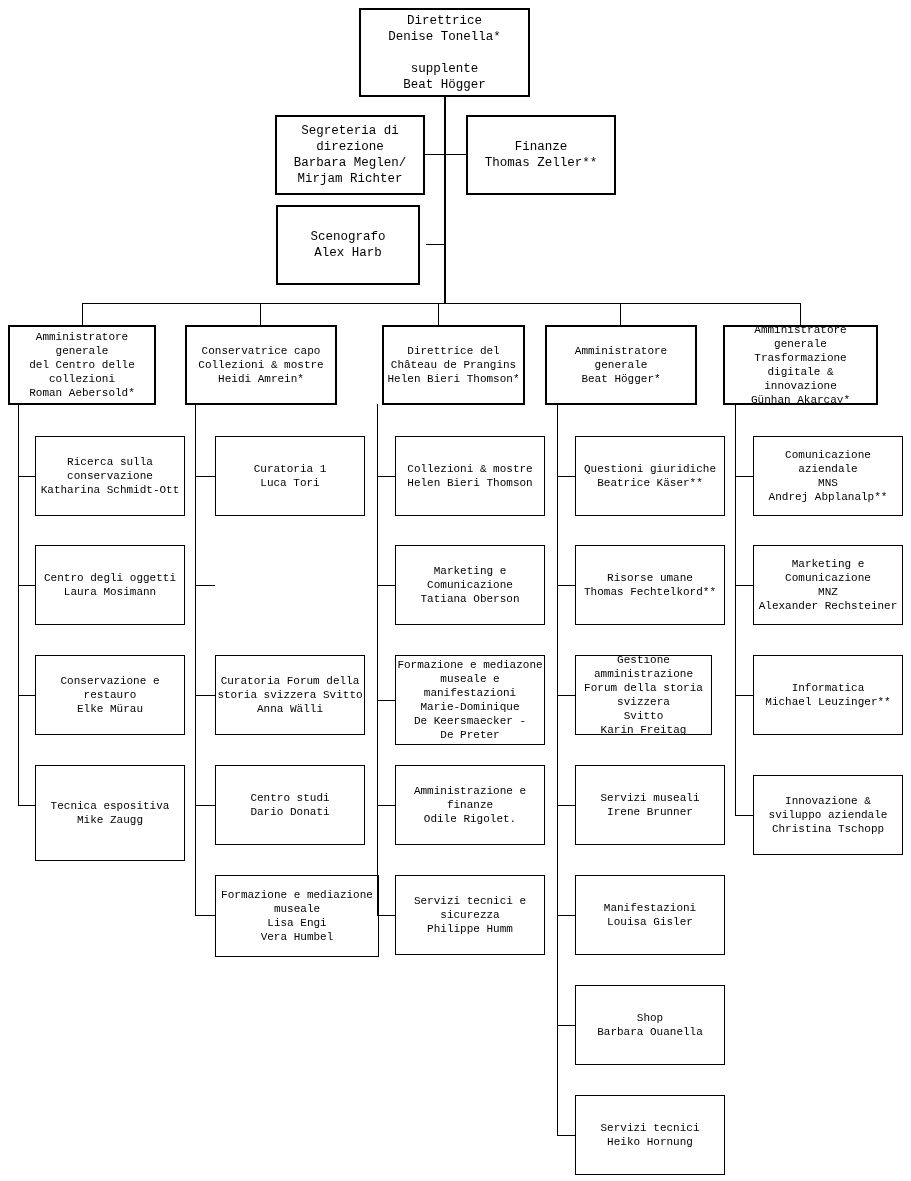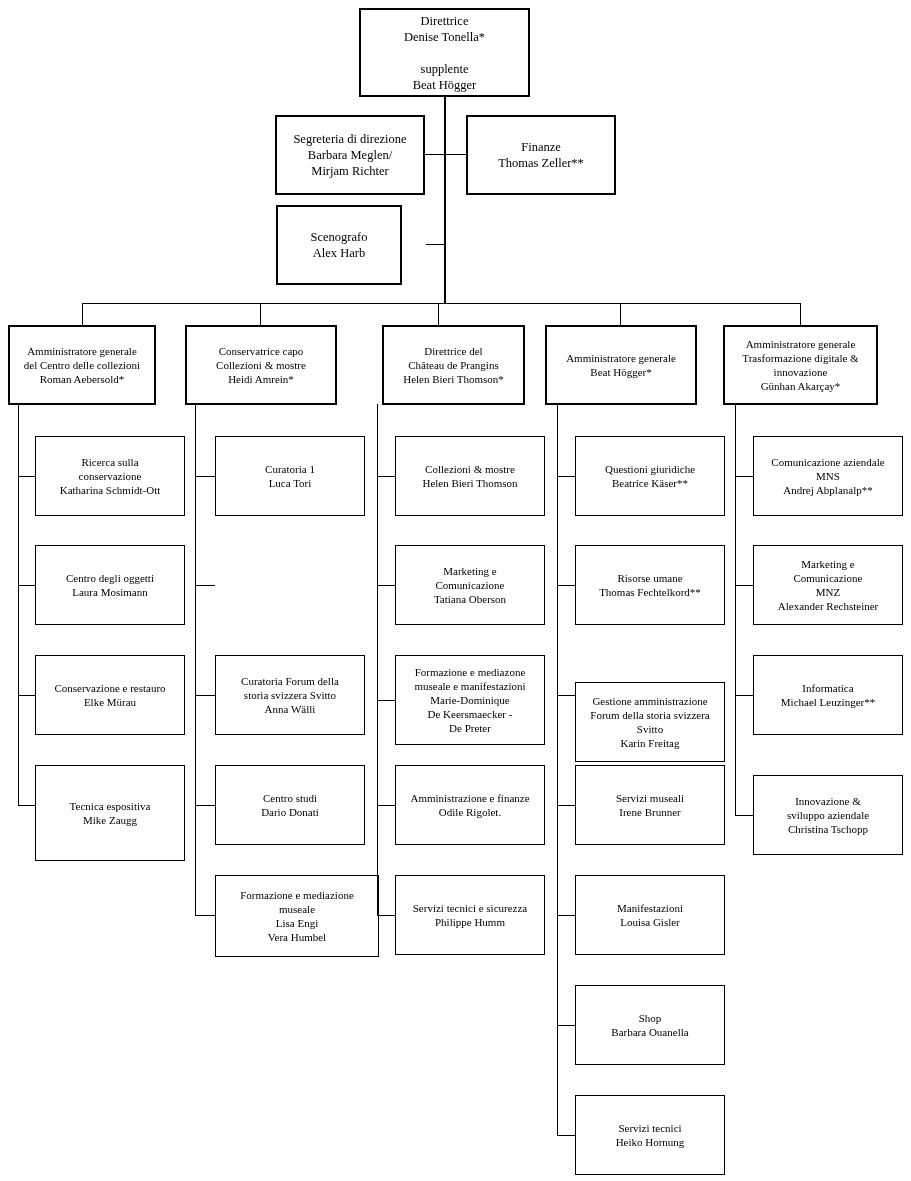--- a/index.html
+++ b/index.html
@@ -1,21 +1,21 @@
 <!DOCTYPE html>
 <html><head>
 <meta charset="utf-8">
 <style>
   html, body { margin: 0; padding: 0; background: #ffffff; }
   .canvas {
     position: relative;
     width: 911px;
     height: 1181px;
     background: #ffffff;
-    font-family: Liberation Serif, serif;
+    font-family: Liberation Mono, monospace;
     color: #000000;
     overflow: hidden;
   }
   .node {
     position: absolute;
     box-sizing: border-box;
     background: #ffffff;
     border: 1px solid #000000;
     display: flex;
     align-items: center;
@@ -47,21 +47,21 @@
   <div class="node lvl0" style="left:359px;top:8px;width:171px;height:89px">Direttrice
 Denise Tonella*
 
 supplente
 Beat Högger</div>
   <div class="node lvl0" style="left:275px;top:115px;width:150px;height:80px">Segreteria di direzione
 Barbara Meglen/
 Mirjam Richter</div>
   <div class="node lvl0" style="left:466px;top:115px;width:150px;height:80px">Finanze
 Thomas Zeller**</div>
-  <div class="node lvl0" style="left:276px;top:205px;width:126px;height:80px">Scenografo
+  <div class="node lvl0" style="left:276px;top:205px;width:144px;height:80px">Scenografo
 Alex Harb</div>
 
   <div class="line" style="left:444px;top:96px;width:2px;height:208px"></div>
   <div class="line" style="left:425px;top:154px;width:41px;height:1px"></div>
   <div class="line" style="left:426px;top:244px;width:19px;height:1px"></div>
   <div class="line" style="left:82px;top:303px;width:719px;height:1px"></div>
   <div class="line" style="left:82px;top:303px;width:1px;height:23px"></div>
   <div class="line" style="left:260px;top:303px;width:1px;height:23px"></div>
   <div class="line" style="left:438px;top:303px;width:1px;height:23px"></div>
   <div class="line" style="left:620px;top:303px;width:1px;height:23px"></div>
@@ -142,21 +142,21 @@
   <div class="line" style="left:557px;top:585px;width:18px;height:1px"></div>
   <div class="line" style="left:557px;top:695px;width:18px;height:1px"></div>
   <div class="line" style="left:557px;top:805px;width:18px;height:1px"></div>
   <div class="line" style="left:557px;top:915px;width:18px;height:1px"></div>
   <div class="line" style="left:557px;top:1025px;width:18px;height:1px"></div>
   <div class="line" style="left:557px;top:1135px;width:18px;height:1px"></div>
   <div class="node" style="left:575px;top:436px;width:150px;height:80px">Questioni giuridiche
 Beatrice Käser**</div>
   <div class="node" style="left:575px;top:545px;width:150px;height:80px">Risorse umane
 Thomas Fechtelkord**</div>
-  <div class="node" style="left:575px;top:682px;width:150px;height:80px">Gestione amministrazione
+  <div class="node" style="left:575px;top:655px;width:137px;height:80px">Gestione amministrazione
 Forum della storia svizzera
 Svitto
 Karin Freitag</div>
   <div class="node" style="left:575px;top:765px;width:150px;height:80px">Servizi museali
 Irene Brunner</div>
   <div class="node" style="left:575px;top:875px;width:150px;height:80px">Manifestazioni
 Louisa Gisler</div>
   <div class="node" style="left:575px;top:985px;width:150px;height:80px">Shop
 Barbara Ouanella</div>
   <div class="node" style="left:575px;top:1095px;width:150px;height:80px">Servizi tecnici

